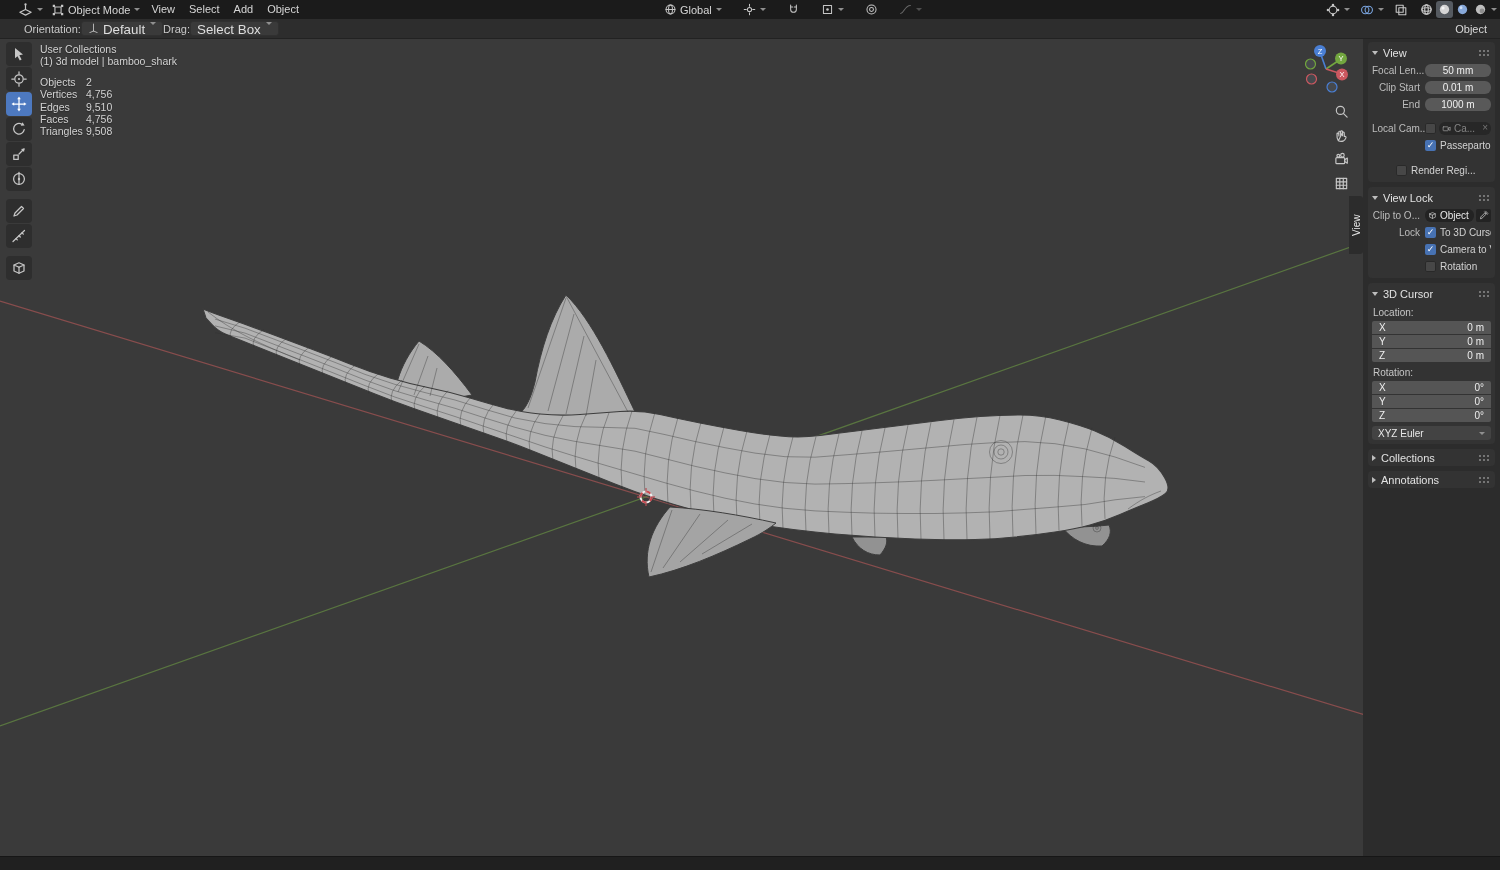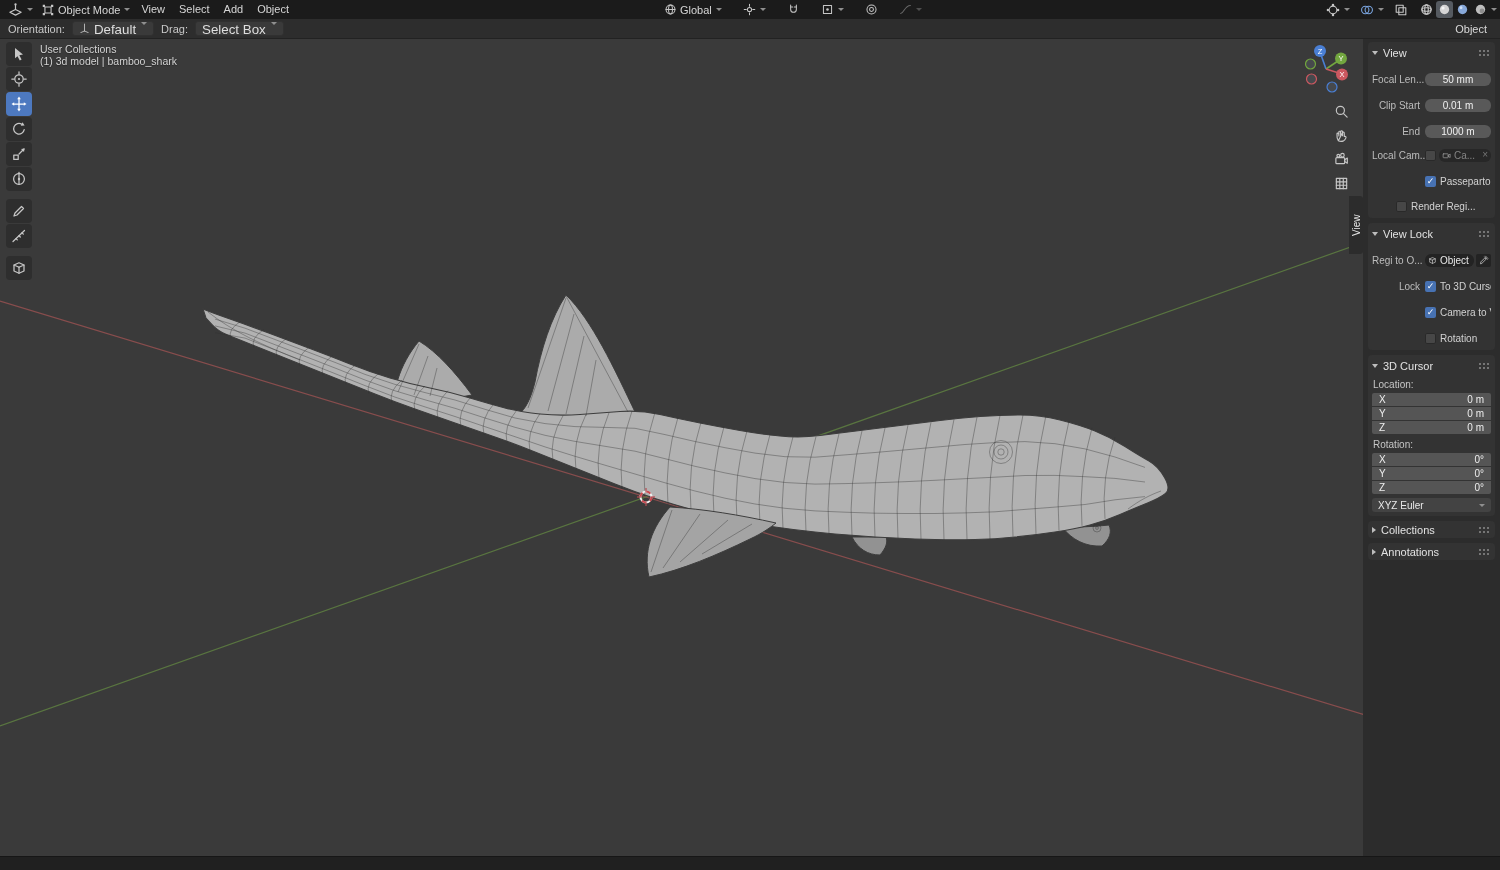--- a/index.html
+++ b/index.html
@@ -1,34 +1,34 @@
 <!DOCTYPE html>
 <html><head>
 <meta charset="utf-8">
 <style>
   html,body{margin:0;padding:0;}
   body{width:1500px;height:870px;position:relative;overflow:hidden;background:#3a3a3a;
        font-family:"Liberation Sans",sans-serif;color:#d0d0d0;font-size:11px;}
   
   .topbar{position:absolute;top:0;left:0;right:0;height:19px;background:#1b1b1b;z-index:30;
-          display:flex;align-items:center;padding:0 4px;}
+          display:flex;align-items:center;padding:0 14px;}
   .menu-item{padding:0 7px;line-height:19px;color:#d6d6d6;cursor:default;border-radius:3px;}
   .chip,.icon-btn{display:flex;align-items:center;gap:3px;height:17px;padding:0 4px;border:none;
           background:transparent;color:#d6d6d6;font-size:11px;border-radius:3px;font-family:inherit;}
   .caret{display:inline-block;width:0;height:0;border-left:3px solid transparent;
          border-right:3px solid transparent;border-top:3.5px solid #8f8f8f;margin-left:1px;}
   .center-cluster{position:absolute;left:660px;top:0;height:19px;display:flex;align-items:center;gap:13px;}
   .right-cluster{position:absolute;right:3px;top:0;height:19px;display:flex;align-items:center;gap:2px;}
   .dim{opacity:.45;}
   .shade-group{display:flex;align-items:center;gap:1px;margin-left:4px;}
   .shade-group .icon-btn{padding:0 2px;}
   .icon-btn.active-shade{background:#555a60;}
   
   .toolsettings{position:absolute;top:19px;left:0;right:0;height:19px;background:#2d2d2d;
-        border-bottom:1px solid #222;z-index:29;display:flex;align-items:center;padding:0 8px;gap:7px;
+        border-bottom:1px solid #222;z-index:29;display:flex;align-items:center;padding:0 24px;
         font-size:11px;color:#c9c9c9;}
   .dd-btn{display:flex;align-items:flex-start;gap:4px;height:15px;padding:0 6px;background:#3a3a3a;
         border-radius:3px;color:#dedede;border:1px solid #303030;}
   .options-btn{position:absolute;right:6px;top:2px;height:15px;display:flex;align-items:center;
         padding:0 7px;color:#d8d8d8;background:transparent;border:none;font-family:inherit;font-size:11px;}
   
   #vp-svg{position:absolute;left:0;top:0;z-index:1;}
   .vp-text{position:absolute;left:40px;top:43px;z-index:5;font-size:10.5px;line-height:12.4px;
         color:#d2d2d2;text-shadow:0 1px 1px rgba(0,0,0,.35);}
   .vp-text .stats{margin-top:8px;}
@@ -59,21 +59,21 @@
         justify-content:center;writing-mode:vertical-rl;transform:rotate(180deg);}
   .panel{background:#333333;border-radius:4px;padding:2px 4px 4px 4px;margin-bottom:5px;}
   .panel.collapsed{padding:0 4px;}
   .panel-header{display:flex;align-items:center;gap:5px;height:17px;color:#e2e2e2;font-size:11px;}
   .tri-d{width:0;height:0;border-left:3.5px solid transparent;border-right:3.5px solid transparent;
         border-top:4.5px solid #bdbdbd;}
   .tri-r{width:0;height:0;border-top:3.5px solid transparent;border-bottom:3.5px solid transparent;
         border-left:4.5px solid #bdbdbd;}
   .grip{margin-left:auto;width:13px;height:7px;
         background-image:radial-gradient(#757575 1px,transparent 1.2px);background-size:4px 4px;}
-  .prow{display:flex;align-items:center;height:16px;margin-top:10px;}
+  .prow{display:flex;align-items:center;height:16px;margin-top:1px;}
   .plabel{flex:0 0 48px;text-align:right;padding-right:5px;font-size:10px;color:#bdbdbd;
         white-space:nowrap;overflow:hidden;}
   .pfield{flex:1;height:13px;background:#595959;border-radius:6px;display:flex;align-items:center;
         justify-content:center;font-size:10px;color:#f1f1f1;}
   .pfield.dark{background:#232323;color:#9f9f9f;justify-content:flex-start;padding:0 3px;gap:3px;}
   .pfield.dark .xbtn{margin-left:auto;color:#8a8a8a;font-size:10px;line-height:10px;}
   .eyedrop-btn{flex:0 0 15px;height:13px;margin-left:2px;background:#232323;border-radius:2px;border:none;
         display:flex;align-items:center;justify-content:center;padding:0;}
   .cb{flex:0 0 11px;width:11px;height:11px;border-radius:2px;background:#474747;
         box-shadow:inset 0 0 0 1px #292929;display:flex;align-items:center;justify-content:center;}
@@ -327,20 +327,27 @@
   <button class="dd-btn">
     <span>Select Box</span>
       <i class="caret"></i>
   </button>
   <button class="options-btn">Object</button>
 </div>
 
 <div class="vp-text">
   <div>User Collections</div>
   <div>(1) 3d model | bamboo_shark</div>
+  <div class="stats">
+    <div class="srow"><span class="sl">Objects</span><span>2</span></div>
+    <div class="srow"><span class="sl">Vertices</span><span>4,756</span></div>
+    <div class="srow"><span class="sl">Edges</span><span>9,510</span></div>
+    <div class="srow"><span class="sl">Faces</span><span>4,756</span></div>
+    <div class="srow"><span class="sl">Triangles</span><span>9,508</span></div>
+  </div>
 </div>
 
 <div class="left-toolbar">
   <button class="tool-btn">
     <svg class="ic" width="16" height="16" viewBox="0 0 16 16">
       <polygon class="f" points="4,2 12,8.5 8.3,9.3 10.6,13.6 8.8,14.6 6.5,10.2 4,12.2"></polygon>
     </svg>
   </button>
   <button class="tool-btn">
     <svg class="ic" width="16" height="16" viewBox="0 0 16 16">
@@ -489,21 +496,21 @@
     </div>
   </div>
 
   <div class="panel">
     <div class="panel-header">
       <i class="tri-d"></i>
       <span>View Lock</span>
       <span class="grip"></span>
     </div>
     <div class="prow">
-      <span class="plabel">Regi to O...</span>
+      <span class="plabel">Clip to O...</span>
       <span class="pfield dark">
         <svg class="ic" width="9" height="9" viewBox="0 0 16 16">
           <path class="s" d="M3,5 L8,2.8 L13,5 L8,7.2 Z M3,5 V11 L8,13.2 L13,11 V5 M8,7.2 V13.2"></path>
         </svg>
         <span style="color:#e8e8e8;">Object</span>
       </span>
       <button class="eyedrop-btn">
         <svg class="ic" width="10" height="10" viewBox="0 0 16 16">
           <path class="s" d="M2.5,13.5 L3,11 L9.5,4.5 L11.5,6.5 L5,13 Z"></path>
             <path class="s" d="M9,3 L13,7 M10.5,1.8 L14.2,5.5"></path>

